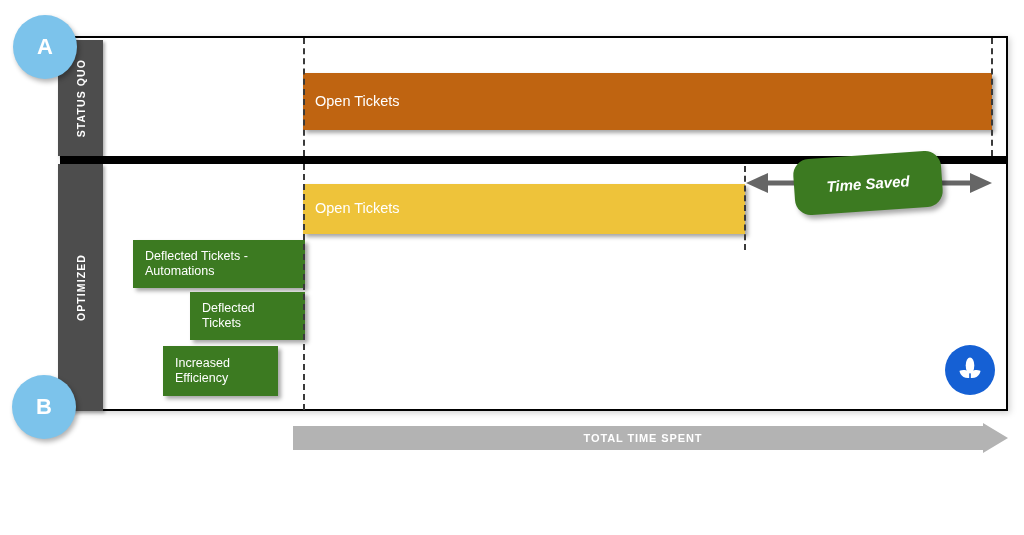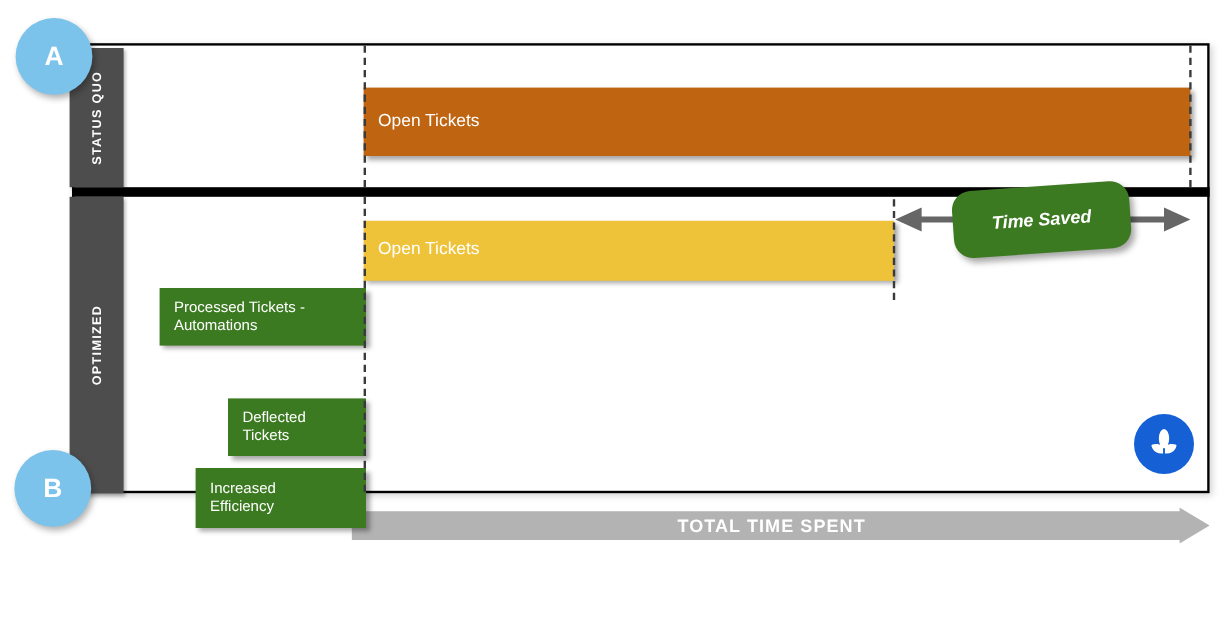--- a/index.html
+++ b/index.html
@@ -135,28 +135,26 @@
     left: 133px;
     top: 240px;
     width: 172px;
     height: 48px;
   }
   #bar-deflected-tickets {
     left: 190px;
     top: 292px;
     width: 115px;
     height: 48px;
-    margin-top: 40px;
   }
   #bar-increased-efficiency {
     left: 163px;
     top: 346px;
-    width: 142px;
+    width: 115px;
     height: 50px;
-    margin-top: 44px;
   }
 
   
   .time-arrow-wrap {
     position: absolute;
     left: 746px;
     top: 170px;
     width: 246px;
     height: 26px;
     z-index: 9;
@@ -193,21 +191,21 @@
   .total-arrow-label {
     position: absolute;
     left: 293px;
     top: 423px;
     width: 700px;
     height: 30px;
     display: flex;
     align-items: center;
     justify-content: center;
     color: #ffffff;
-    font-size: 15px;
+    font-size: 11px;
     font-weight: bold;
     letter-spacing: 0.9px;
     z-index: 5;
   }
 
   
   .step-circle {
     position: absolute;
     width: 64px;
     height: 64px;
@@ -262,21 +260,21 @@
   </div>
 
   <div class="bar" id="bar-open-tickets-status">
     <span class="bar-label">Open Tickets</span>
   </div>
 
   <div class="bar" id="bar-open-tickets-optimized">
     <span class="bar-label">Open Tickets</span>
   </div>
   <div class="bar bar-green" id="bar-processed-tickets">
-    <span class="bar-label">Processed Tickets -
+    <span class="bar-label">Deflected Tickets -
 Automations</span>
   </div>
   <div class="bar bar-green" id="bar-deflected-tickets">
     <span class="bar-label">Deflected
 Tickets</span>
   </div>
   <div class="bar bar-green" id="bar-increased-efficiency">
     <span class="bar-label">Increased
 Efficiency</span>
   </div>

